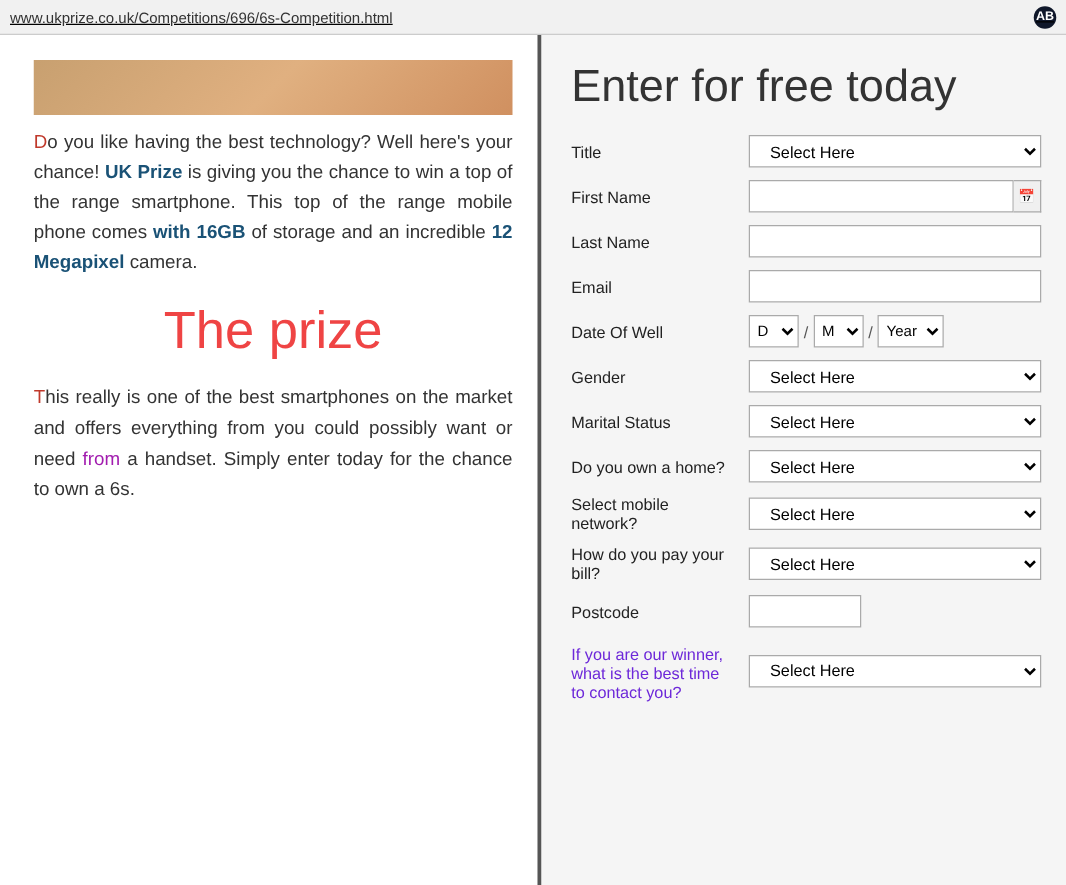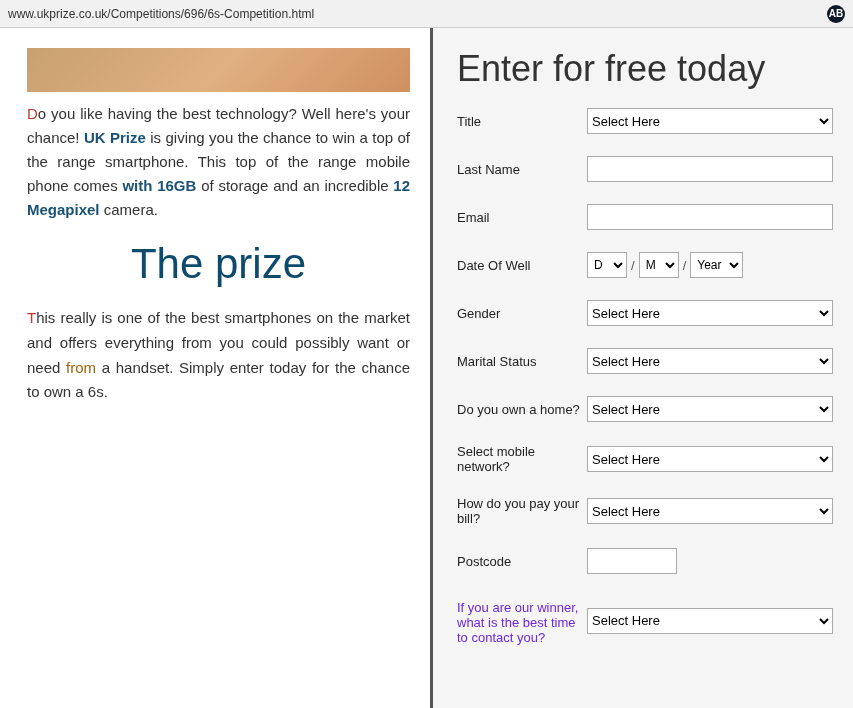--- a/index.html
+++ b/index.html
@@ -8,20 +8,21 @@
       font-size: 14px;
       background: #fff;
     }
     .browser-bar {
       display: flex;
       align-items: center;
       background: #f1f1f1;
       border-bottom: 1px solid #ccc;
       padding: 4px 8px;
       height: 28px;
+      text-decoration: underline;
     }
     .browser-bar .url {
       font-size: 12px;
       color: #333;
       flex: 1;
     }
     .browser-bar .adblock {
       background: #0f172a;
       color: #fff;
       font-size: 10px;
@@ -53,21 +54,21 @@
     .intro-text {
       font-size: 15px;
       color: #333;
       text-align: justify;
       line-height: 1.6;
       margin-bottom: 18px;
     }
     .prize-heading {
       font-size: 42px;
       font-weight: normal;
-      color: #0c4a6e;
+      color: #ef4444;
       text-align: center;
       margin: 10px 0 18px 0;
     }
     .prize-text {
       font-size: 15px;
       text-align: justify;
       line-height: 1.65;
       color: #333;
     }
     .right-panel {
@@ -79,39 +80,40 @@
     }
     .form-title {
       font-size: 36px;
       font-weight: normal;
       color: #333;
       margin-bottom: 18px;
     }
     .form-row {
       display: flex;
       align-items: center;
-      margin-bottom: 22px;
+      margin-bottom: 10px;
+      gap: 12px;
     }
     .form-label {
       width: 130px;
       font-size: 13px;
       color: #222;
       flex-shrink: 0;
     }
     .form-control {
       flex: 1;
       padding: 4px 6px;
       border: 1px solid #aaa;
       font-size: 13px;
       background: #fff;
       height: 26px;
     }
     .form-select {
       flex: 1;
-      padding: 3px 0;
+      padding: 3px 12px;
       border: 1px solid #aaa;
       font-size: 13px;
       background: #fff;
       height: 26px;
       appearance: auto;
       cursor: pointer;
     }
     .dob-wrapper {
       display: flex;
       align-items: center;
@@ -190,39 +192,46 @@
       <span style="color:#333;"> </span>
       <span style="color:#1a5276;font-weight:bold;">16GB</span>
       <span style="color:#333;"> of storage and an incredible </span>
       <span style="color:#1a5276;font-weight:bold;">12 Megapixel</span>
       <span style="color:#333;"> camera.</span>
     </p>
 
     <h2 class="prize-heading">The prize</h2>
 
     <p class="prize-text">
-      <span style="color:#c0392b;">T</span><span>his really is one of the best smartphones on the market and offers everything from you could possibly want or need </span><span style="color:#a16207;">from</span><span> a handset. Simply enter today for the chance to own a 6s.</span>
+      <span style="color:#c0392b;">T</span><span>his really is one of the best smartphones on the market and offers everything from you could possibly want or need </span><span style="color:#a21caf;">from</span><span> a handset. Simply enter today for the chance to own a 6s.</span>
     </p>
   </div>
 
   <div class="right-panel">
     <h1 class="form-title">Enter for free today</h1>
 
     <div class="form-row">
       <label class="form-label">Title</label>
       <select class="form-select">
         <option>Select Here</option>
         <option>Mr</option>
         <option>Mrs</option>
         <option>Miss</option>
         <option>Ms</option>
         <option>Dr</option>
       </select>
     </div>
 
+    <div class="form-row">
+      <label class="form-label">First Name</label>
+      <div class="first-name-wrapper">
+        <input type="text" class="" style="">
+        <div class="fn-icon">📅</div>
+      </div>
+    </div>
 
     <div class="form-row">
       <label class="form-label">Last Name</label>
       <input type="text" class="form-control" style="">
     </div>
 
     <div class="form-row">
       <label class="form-label">Email</label>
       <input type="email" class="form-control" style="">
     </div>

